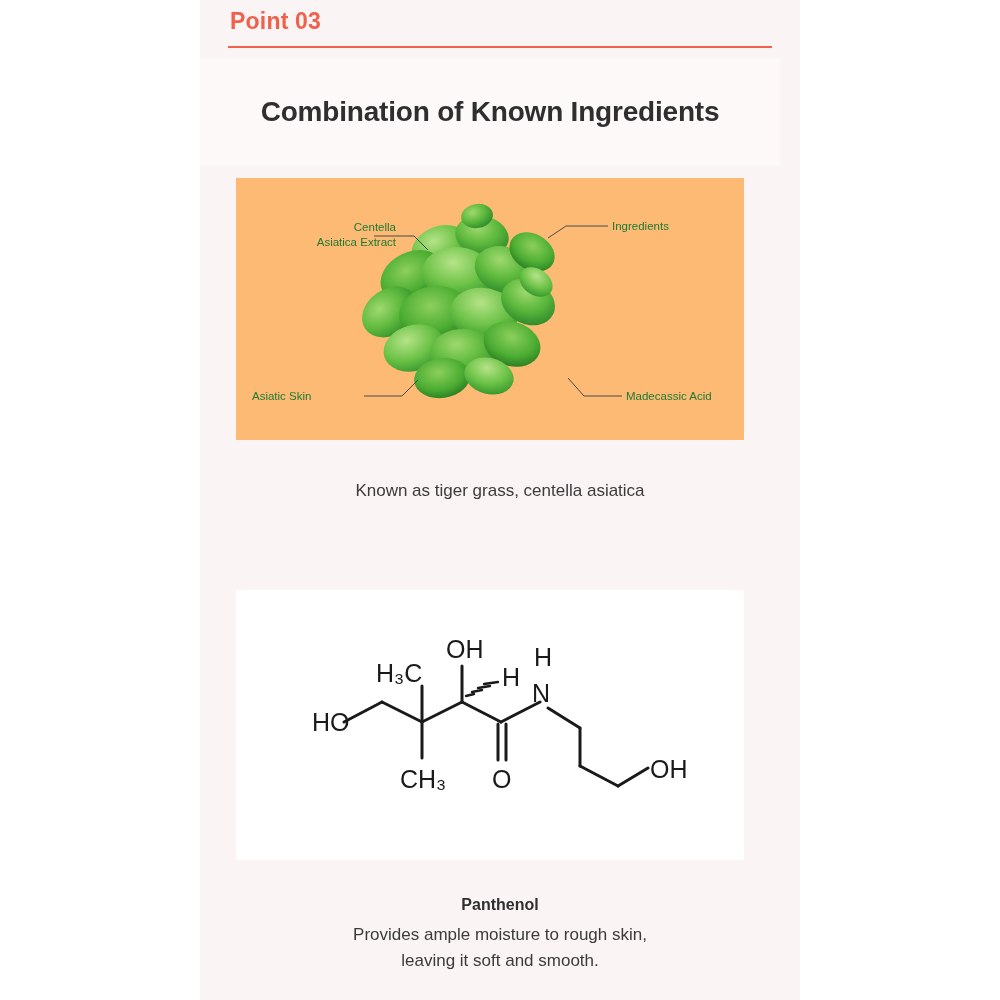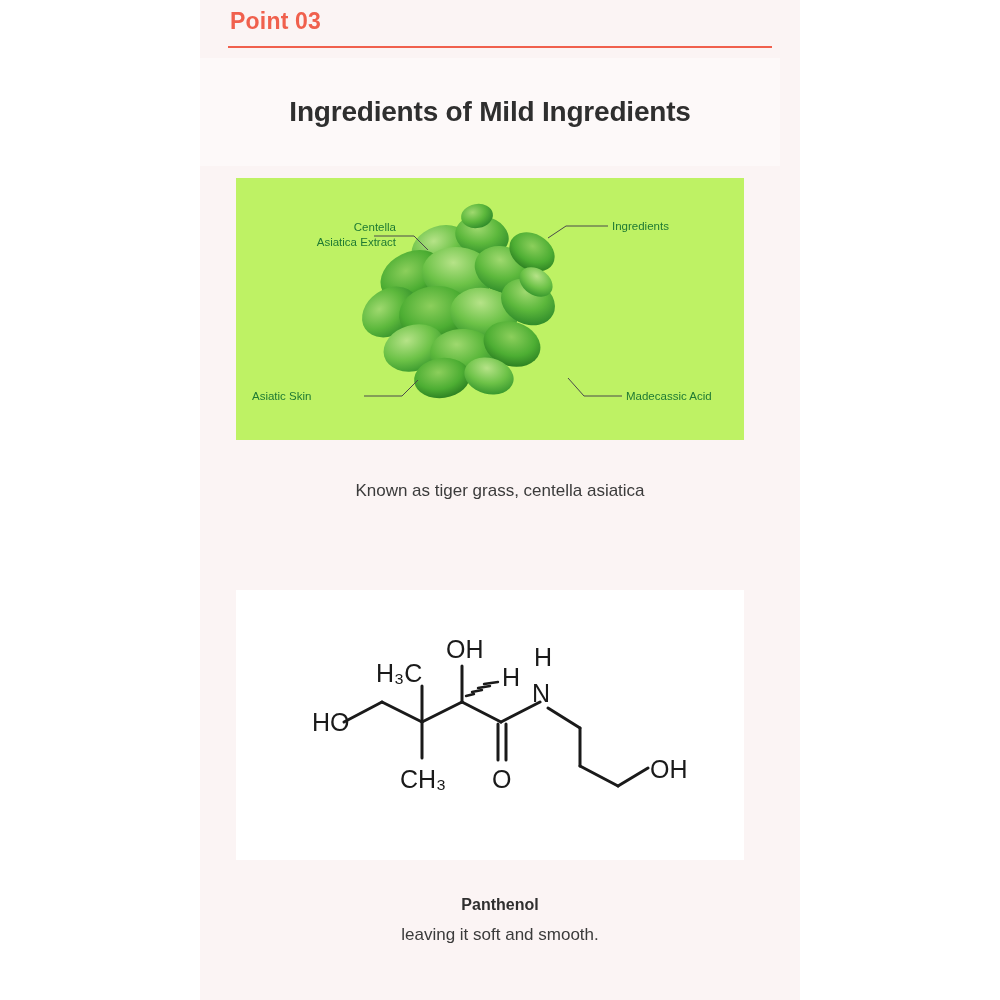--- a/index.html
+++ b/index.html
@@ -68,21 +68,21 @@
     text-align: center;
     letter-spacing: -0.2px;
   }
   
   .herb-card {
     position: absolute;
     left: 236px;
     top: 178px;
     width: 508px;
     height: 262px;
-    background: #bef264;
+    background: #fdba74;
   }
   .herb-figure {
     position: absolute;
     inset: 0;
   }
   .callout-label {
     position: absolute;
     font-size: 11.5px;
     color: #1f7a33;
     line-height: 1.32;
@@ -138,21 +138,21 @@
 <body>
 
 <div class="page">
 
   <div class="column"></div>
 
   <div class="point-label">Point 03</div>
   <div class="point-rule"></div>
 
   <div class="title-card">
-    <div class="title-line">Ingredients of Mild Ingredients</div>
+    <div class="title-line">Combination of Known Ingredients</div>
   </div>
 
   <div class="herb-card">
     <svg class="herb-figure" width="508" height="262" viewBox="0 0 508 262">
       <defs>
         <radialGradient id="lg1" cx="38%" cy="32%" r="72%">
           <stop offset="0%" stop-color="#9fd96f"></stop>
           <stop offset="55%" stop-color="#5cb83c"></stop>
           <stop offset="100%" stop-color="#2f8b2a"></stop>
         </radialGradient>
@@ -267,16 +267,17 @@
         <text x="296" y="112">N</text>
         <text x="164" y="198">CH₃</text>
         <text x="256" y="198">O</text>
         <text x="414" y="188">OH</text>
       </g>
     </svg>
   </div>
 
   <div class="mol-name">Panthenol</div>
   <div class="mol-desc">
+    <div>Provides ample moisture to rough skin,</div>
     <div>leaving it soft and smooth.</div>
   </div>
 
 </div>
 
 </body></html>

